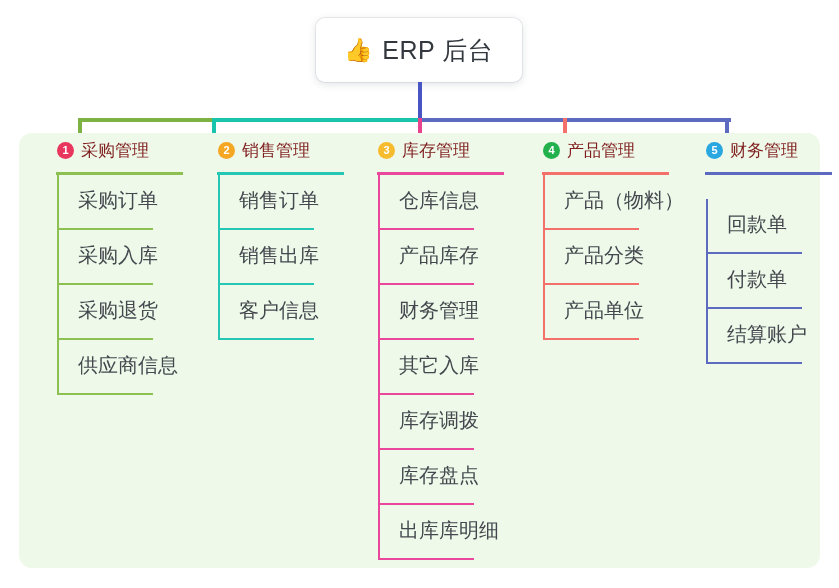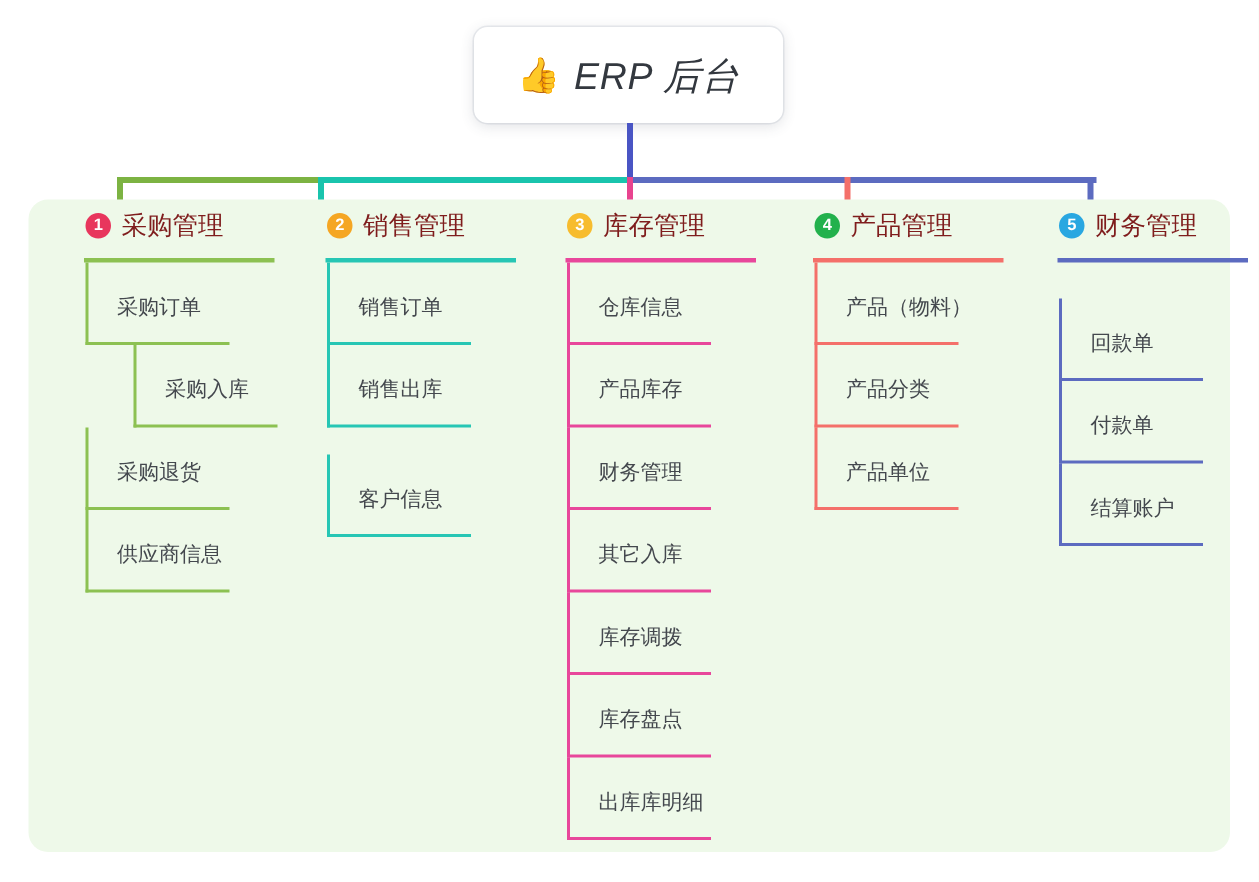--- a/index.html
+++ b/index.html
@@ -35,21 +35,20 @@
   .root-emoji {
     font-size: 23px;
     line-height: 1;
     color: #f0b429;
   }
   .root-title {
     font-size: 25px;
     color: #33383f;
     letter-spacing: 0.5px;
     white-space: nowrap;
-    font-style: italic;
   }
 
   
   .conn {
     position: absolute;
   }
 
   
   .panel {
     position: absolute;
@@ -110,21 +109,21 @@
     width: 96px;
     height: 55px;
     box-sizing: border-box;
     border-left: 2px solid transparent;
     border-bottom: 2px solid transparent;
   }
   .leaf-label {
     position: absolute;
     left: 19px;
     bottom: 14px;
-    font-size: 14px;
+    font-size: 20px;
     color: #44484e;
     white-space: nowrap;
   }
 </style>
 </head>
 <body>
 
 <div class="root-card">
   <span class="root-emoji">👍</span>
   <span class="root-title">ERP 后台</span>
@@ -147,21 +146,21 @@
       <div class="column" style="left: 19px;">
         <div class="col-head">
           <span class="badge" style="background: rgb(232, 54, 93);">1</span>
           <span class="col-title">采购管理</span>
         </div>
         <div class="col-rule" style="background: rgb(140, 193, 82);"></div>
         <div class="leaves">
           <div class="leaf" style="border-left-color: rgb(140, 193, 82); border-bottom-color: rgb(140, 193, 82);">
             <span class="leaf-label">采购订单</span>
           </div>
-          <div class="leaf" style="border-left-color: rgb(140, 193, 82); border-bottom-color: rgb(140, 193, 82); margin-left: 32px;">
+          <div class="leaf" style="border-left-color: rgb(140, 193, 82); border-bottom-color: rgb(140, 193, 82);">
             <span class="leaf-label">采购入库</span>
           </div>
           <div class="leaf" style="border-left-color: rgb(140, 193, 82); border-bottom-color: rgb(140, 193, 82);">
             <span class="leaf-label">采购退货</span>
           </div>
           <div class="leaf" style="border-left-color: rgb(140, 193, 82); border-bottom-color: rgb(140, 193, 82);">
             <span class="leaf-label">供应商信息</span>
           </div>
         </div>
       </div>
@@ -171,21 +170,21 @@
           <span class="col-title">销售管理</span>
         </div>
         <div class="col-rule" style="background: rgb(38, 198, 180);"></div>
         <div class="leaves">
           <div class="leaf" style="border-left-color: rgb(38, 198, 180); border-bottom-color: rgb(38, 198, 180);">
             <span class="leaf-label">销售订单</span>
           </div>
           <div class="leaf" style="border-left-color: rgb(38, 198, 180); border-bottom-color: rgb(38, 198, 180);">
             <span class="leaf-label">销售出库</span>
           </div>
-          <div class="leaf" style="border-left-color: rgb(38, 198, 180); border-bottom-color: rgb(38, 198, 180); margin-top: 18px;">
+          <div class="leaf" style="border-left-color: rgb(38, 198, 180); border-bottom-color: rgb(38, 198, 180);">
             <span class="leaf-label">客户信息</span>
           </div>
         </div>
       </div>
       <div class="column" style="left: 340px;">
         <div class="col-head">
           <span class="badge" style="background: rgb(247, 188, 46);">3</span>
           <span class="col-title">库存管理</span>
         </div>
         <div class="col-rule" style="background: rgb(232, 71, 155);"></div>

